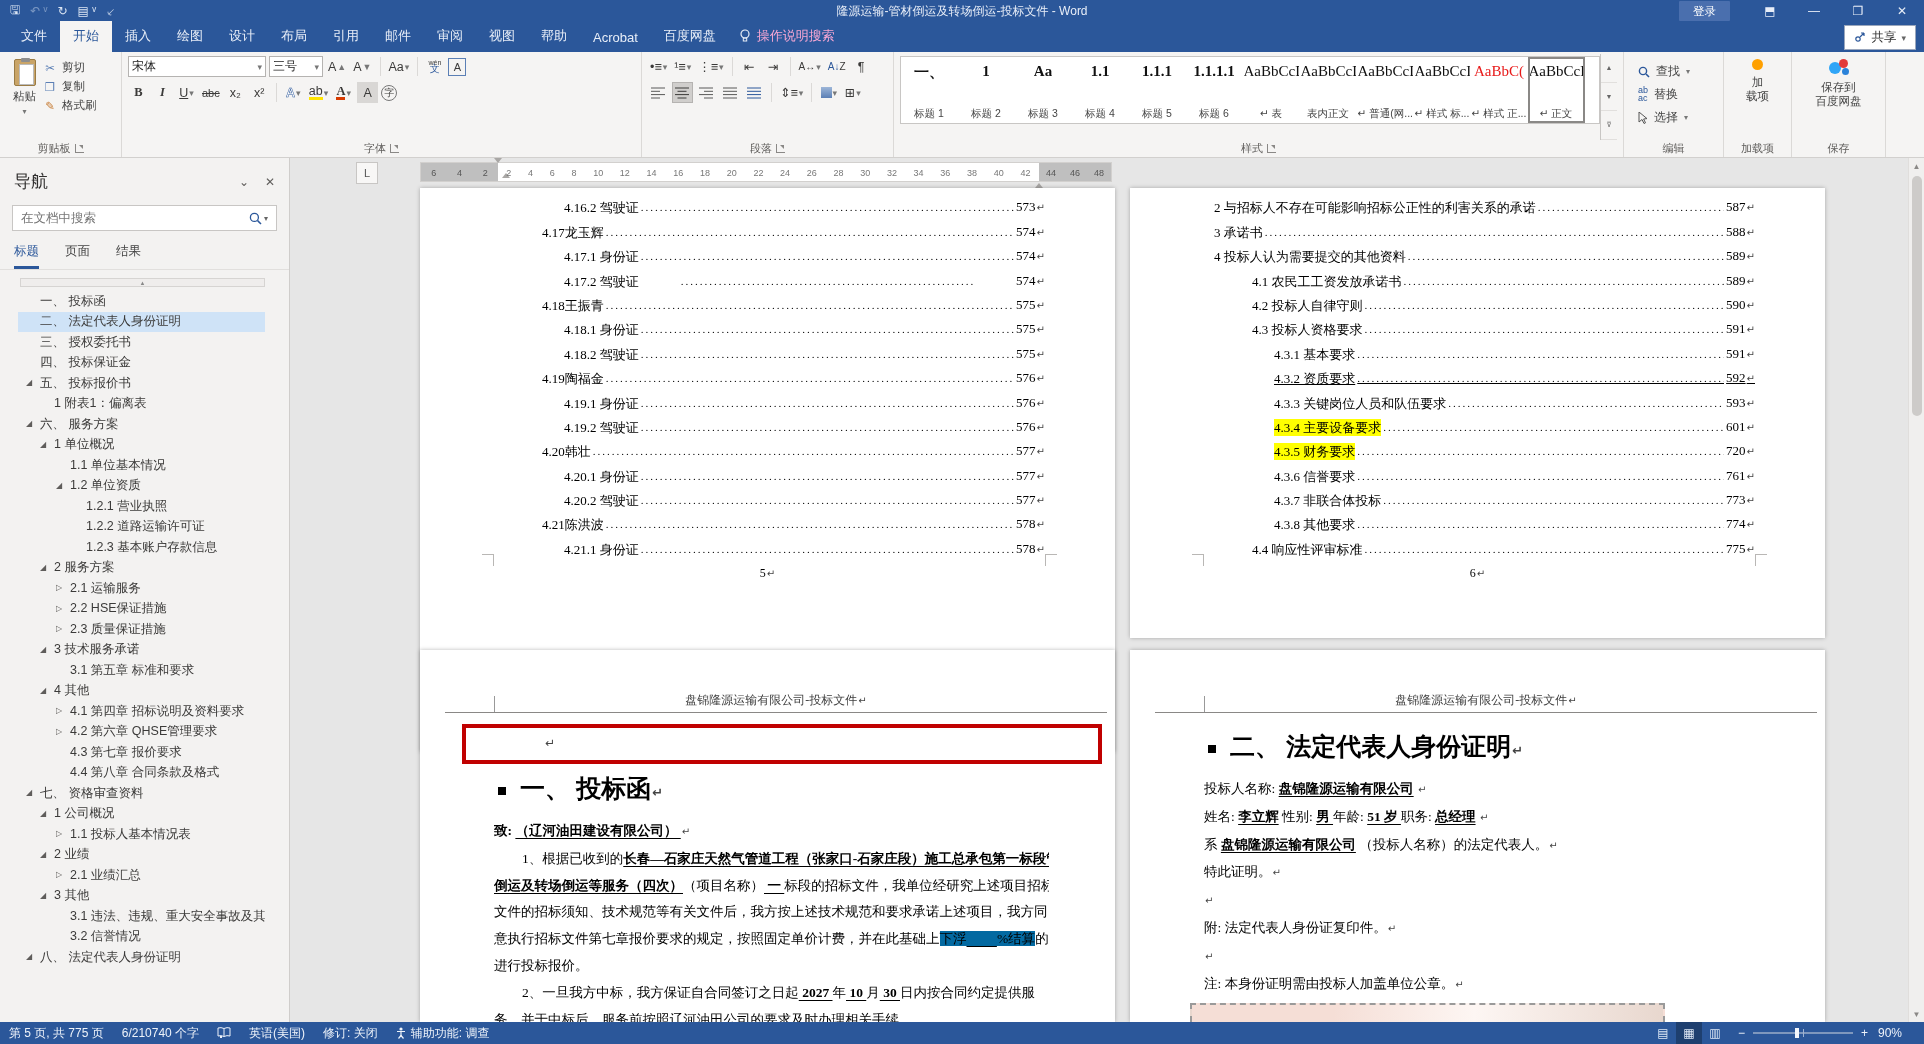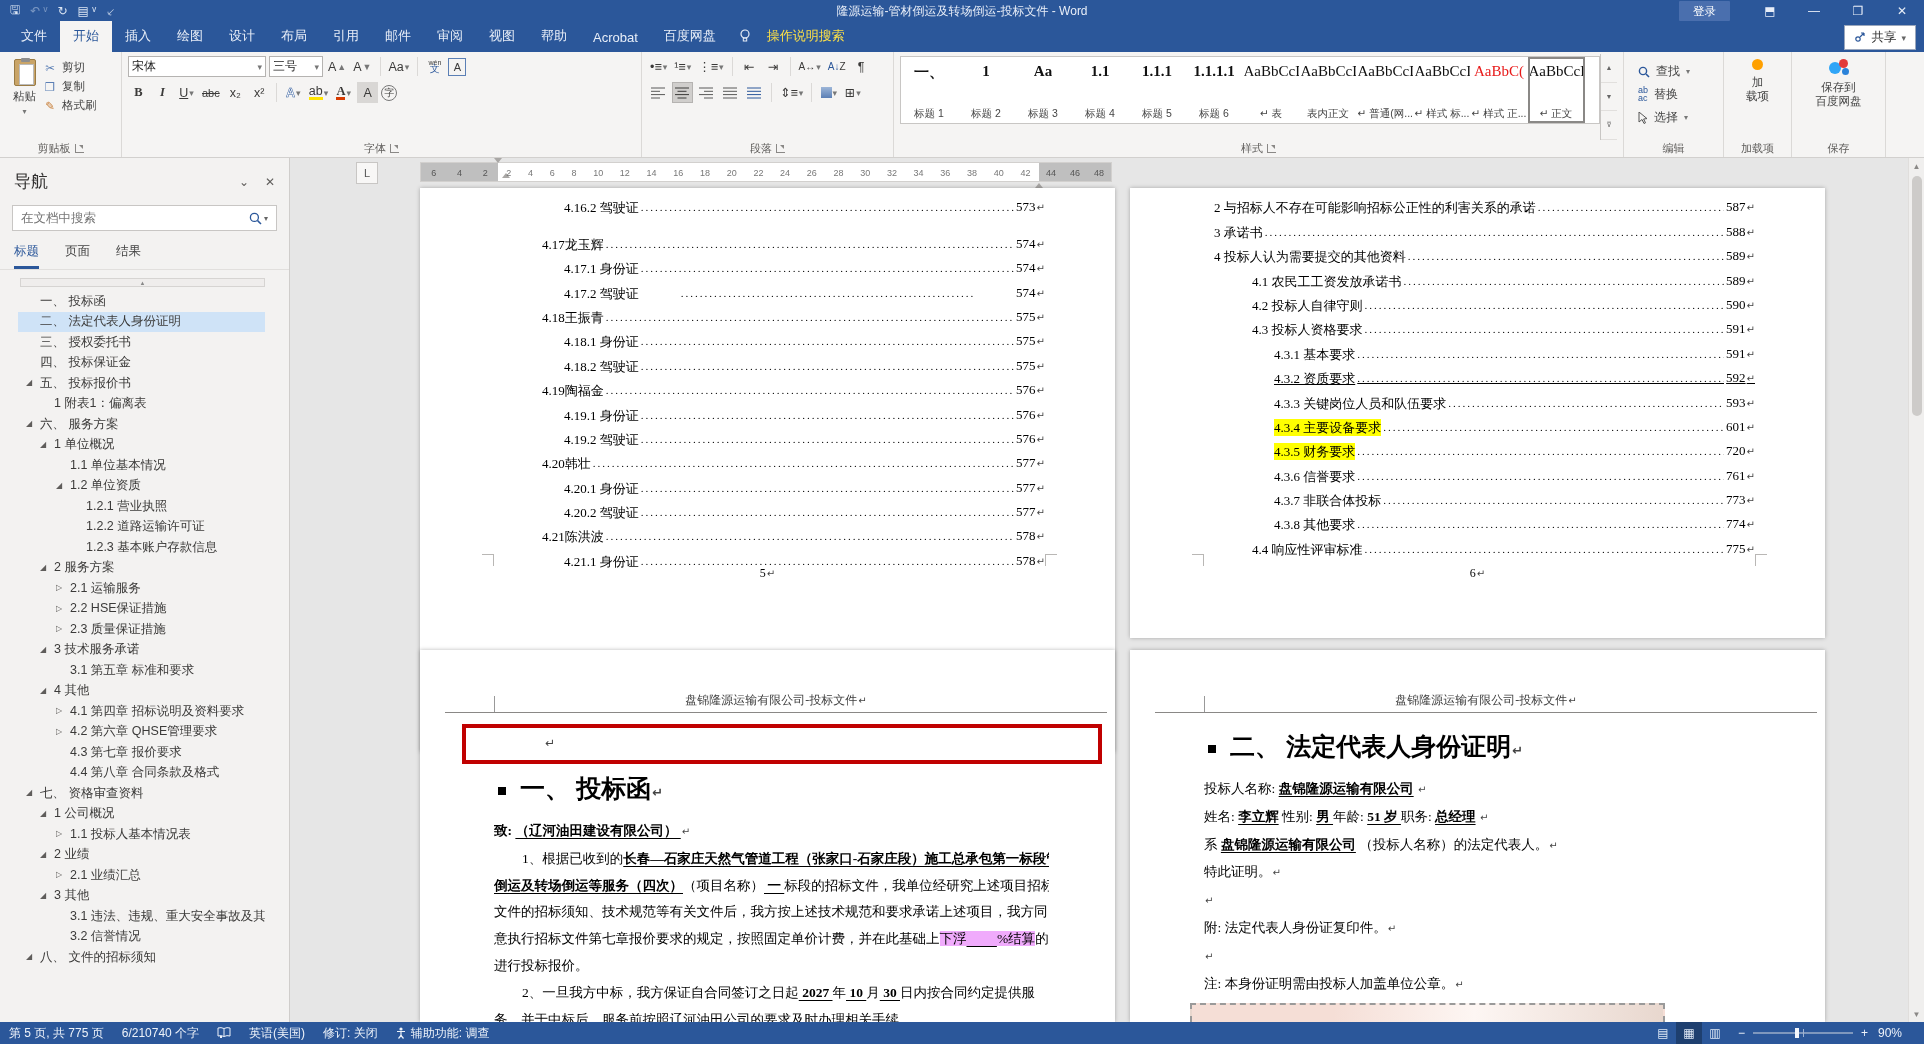--- a/index.html
+++ b/index.html
@@ -14,21 +14,21 @@
   .title-text{position:absolute;left:0;right:0;text-align:center;font-size:12px;color:#e8eef8;}
   .win-ctrls{margin-left:auto;display:flex;align-items:stretch;height:22px;z-index:2;}
   .signin{background:#4a6fae;color:#fff;font-size:11.5px;padding:2px 14px;margin:1px 18px 1px 0;border-radius:1px;display:flex;align-items:center;}
   .wbtn{width:44px;display:flex;align-items:center;justify-content:center;color:#e8eef8;font-size:12px;}
 
   
   .tabrow{height:30px;background:#2b579a;display:flex;align-items:flex-end;position:relative;}
   .tabs{display:flex;align-items:flex-end;padding-left:8px;}
   .tab{color:#e8eef8;font-size:13px;padding:6px 13px 7px;cursor:default;}
   .tab.active{background:#f5f4f3;color:#2b579a;}
-  .tellme{display:flex;align-items:center;gap:16px;color:#fde047;font-size:13px;padding:0 10px 7px;}
+  .tellme{display:flex;align-items:center;gap:6px;color:#f9a8d4;font-size:13px;padding:0 10px 7px;}
   .share-btn{position:absolute;right:8px;bottom:2px;background:#fff;border:1px solid #9aa7bd;color:#333;font-size:12.5px;padding:3px 9px;display:flex;align-items:center;gap:5px;}
   .share-btn .blue{color:#2b579a;}
 
   
   .ribbon{height:106px;background:#f5f4f3;border-bottom:1px solid #d2d0ce;display:flex;}
   .rgroup{display:flex;flex-direction:column;border-right:1px solid #dbd9d7;position:relative;}
   .rgroup .content{flex:1;display:flex;padding:4px 6px 0;}
   .rgroup .glabel{height:17px;text-align:center;font-size:11px;color:#605e5c;display:flex;align-items:center;justify-content:center;gap:4px;}
   .launcher{width:9px;height:9px;border-left:1px solid #8a8886;border-bottom:1px solid #8a8886;position:relative;display:inline-block;}
   .launcher:after{content:"";position:absolute;right:1px;top:1px;border-top:4px solid #8a8886;border-left:4px solid transparent;}
@@ -124,21 +124,21 @@
   .phead-tick{position:absolute;left:74px;width:1px;height:16px;background:#999;}
   .redbox{position:absolute;border:4px solid #c00000;background:#fff;}
   .redbox .pm{position:absolute;left:78px;top:8px;font-size:12px;}
   .docheading{position:absolute;font-size:25px;font-weight:bold;white-space:nowrap;}
   .docheading .sq{display:inline-block;width:8px;height:8px;background:#000;margin-right:14px;vertical-align:middle;}
   .bodytext{position:absolute;left:74px;right:66px;}
   .bline{font-size:13.5px;line-height:26.8px;white-space:nowrap;overflow:hidden;}
   .bline.first{text-indent:28px;}
   .seg.b{font-weight:bold;}
   .seg.u{text-decoration:underline;text-underline-offset:3px;}
-  .seg.hl{background:#f0abfc;}
+  .seg.hl{background:#0369a1;}
   .img-strip{position:absolute;left:60px;right:160px;bottom:0;height:19px;border:2px dashed #9a9a9a;border-bottom:none;background:linear-gradient(to right,#f5ded6 0 30%,#fdf6f3 60%,#e8d7ce);}
 
   .vscroll{position:absolute;right:0;top:0;bottom:0;width:16px;background:#f0efee;border-left:1px solid #e0dedc;display:flex;flex-direction:column;align-items:center;}
   .vscroll .arr{height:16px;display:flex;align-items:center;justify-content:center;font-size:8px;color:#8a8886;width:100%;}
   .vscroll .thumb{width:10px;height:240px;background:#cdcbc9;border-radius:5px;margin-top:2px;}
   .vscroll .spacer{flex:1;}
 
   
   .statusbar{height:22px;background:#2b579a;color:#eef3fa;display:flex;align-items:center;font-size:12px;}
   .statusbar .item{padding:0 9px;white-space:nowrap;display:flex;align-items:center;gap:5px;}
@@ -638,21 +638,21 @@
           <span class="txt" style="left: 36px;">3 其他</span>
         </div>
         <div class="nitem">
           <span class="txt" style="left: 52px;">3.1 违法、违规、重大安全事故及其他不良记...</span>
         </div>
         <div class="nitem">
           <span class="txt" style="left: 52px;">3.2 信誉情况</span>
         </div>
         <div class="nitem">
           <span class="tri" style="left: 8px;">◢</span>
-          <span class="txt" style="left: 22px;">八、 文件的招标须知</span>
+          <span class="txt" style="left: 22px;">八、 法定代表人身份证明</span>
         </div>
       </div>
   </div>
 
   <div class="docarea">
     <div class="tabsel">L</div>
     <div class="ruler">
       <div class="gray" style="width:77px" id="rulerLeft">
           <span class="num">6</span>
           <span class="num">4</span>
@@ -690,21 +690,21 @@
         </div>
     </div>
 
     <div class="page" style="left:130px;top:30px;width:695px;height:564px">
       <div class="toc-body" id="toc5">
           <div class="tocrow" style="padding-left: 70px;">
             <span class="t">4.16.2 驾驶证</span>
             <span class="dots">................................................................................................................................................................</span>
             <span class="pg"><span>573</span><span class="pm">↵</span></span>
           </div>
-          <div class="tocrow" style="padding-left: 48px; margin-top: 12px;">
+          <div class="tocrow" style="padding-left: 48px;">
             <span class="t">4.17龙玉辉</span>
             <span class="dots">................................................................................................................................................................</span>
             <span class="pg"><span>574</span><span class="pm">↵</span></span>
           </div>
           <div class="tocrow" style="padding-left: 70px;">
             <span class="t">4.17.1 身份证</span>
             <span class="dots">................................................................................................................................................................</span>
             <span class="pg"><span>574</span><span class="pm">↵</span></span>
           </div>
           <div class="tocrow" style="padding-left: 70px; gap: 40px;">

